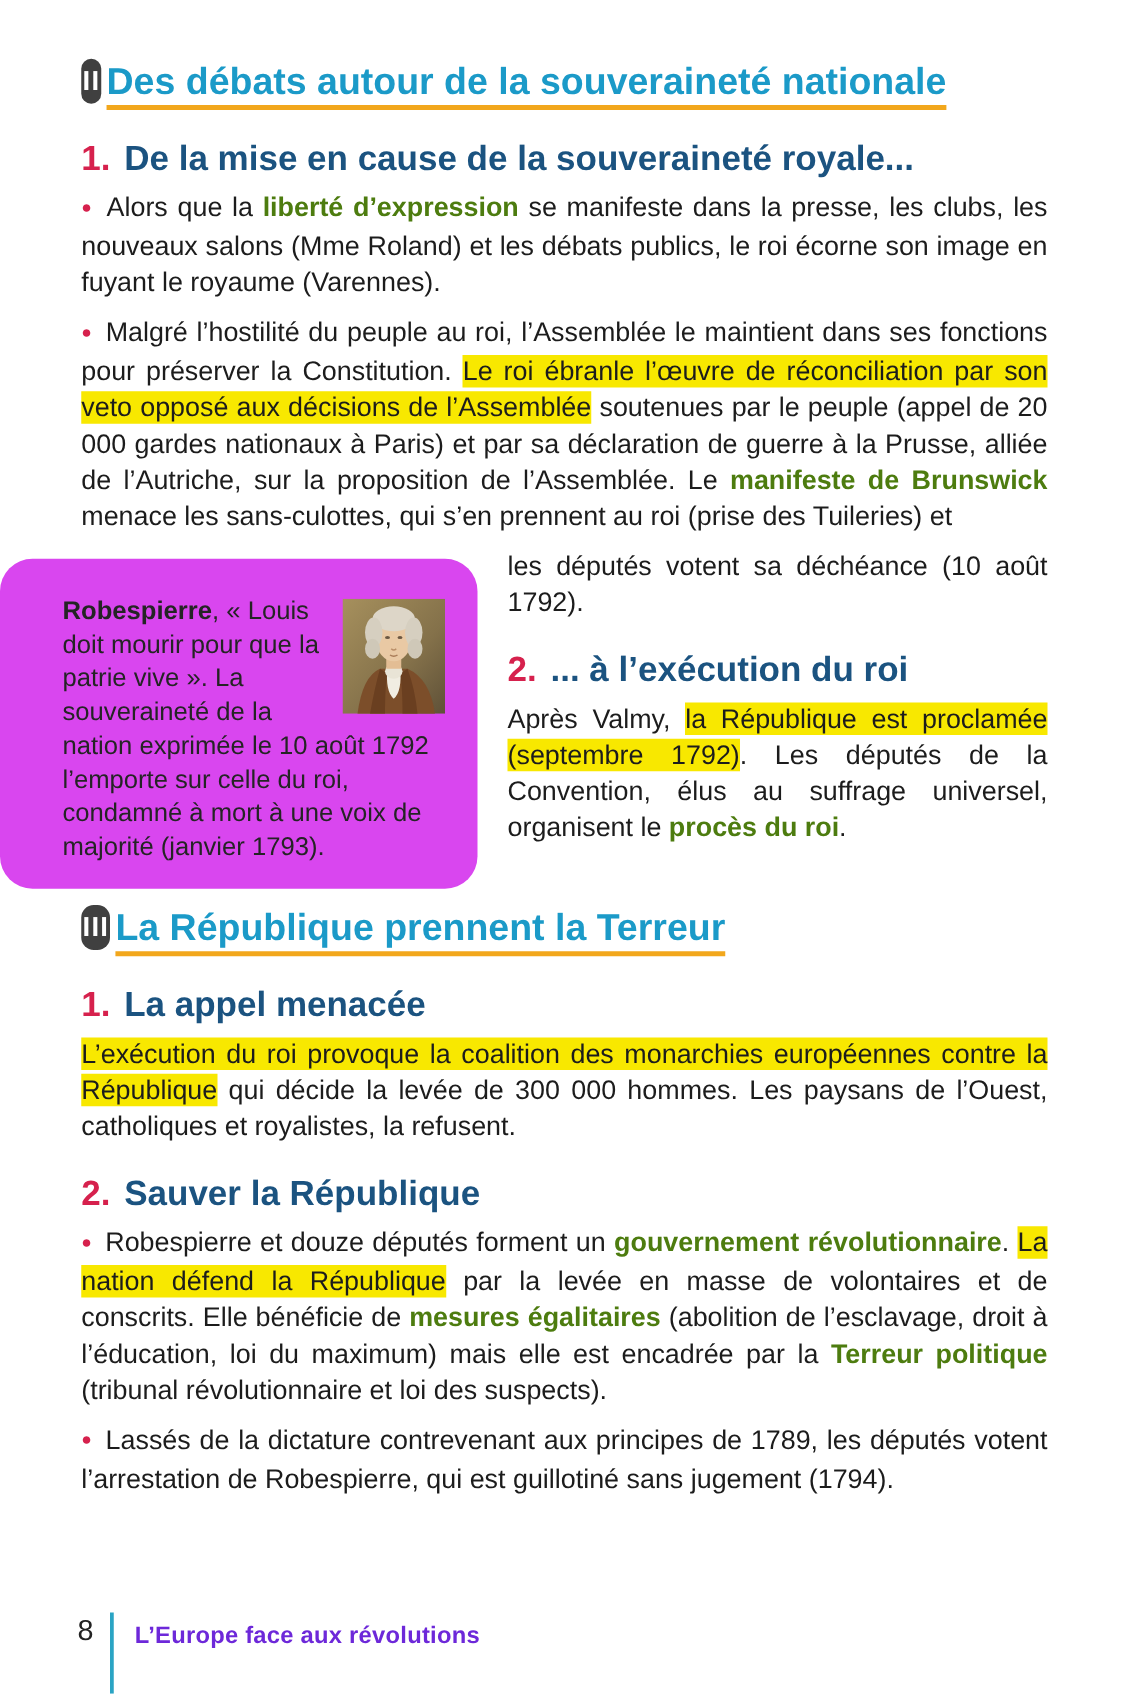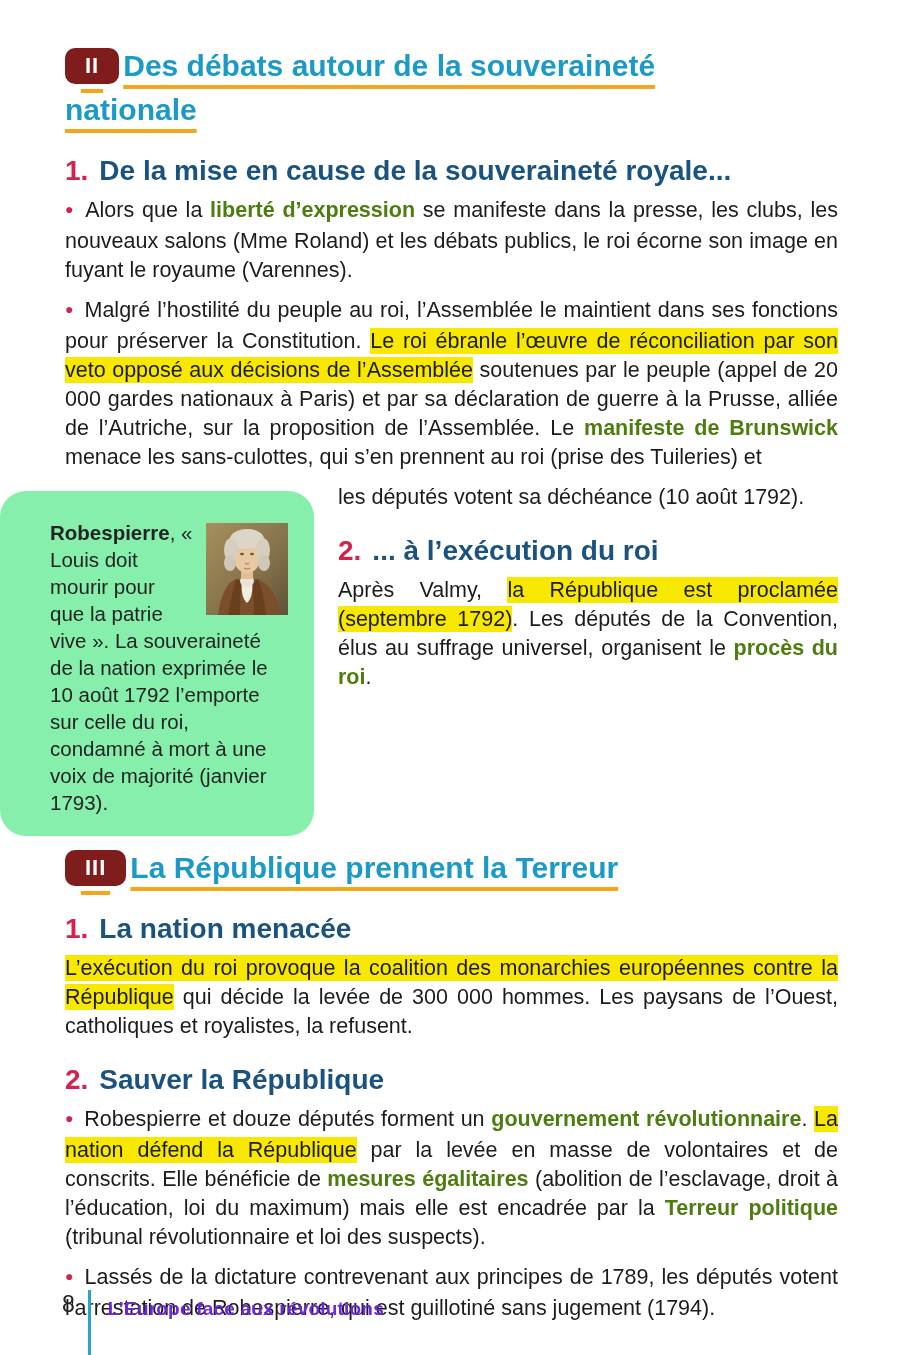--- a/index.html
+++ b/index.html
@@ -19,23 +19,23 @@
     max-width:700px;
     font-size:30px;line-height:44px;font-weight:bold;
     color:#1b9ac8;
     text-decoration:underline;
     text-decoration-color:#f2a71c;
     text-decoration-thickness:4px;
     text-underline-offset:9px;
   }
   h2.sec .badge{
     display:inline-block;
-    background:#7f1d1d;color:#ffffff;
+    background:#404040;color:#ffffff;
     font-size:22px;line-height:1;
-    padding:7px 20px;border-radius:10px;
+    padding:7px 1px;border-radius:10px;
     position:relative;top:-3px;
     letter-spacing:1px;
     box-shadow:0 25px 0 -16px #f2a71c; 
   }
   h2.sec .sec-title-text{padding-left:4px;}
 
   
   h3.sub{
     margin:24px 0 10px 0;
     font-size:28px;line-height:30px;font-weight:bold;
@@ -53,23 +53,23 @@
     color:#d6214d;font-size:14px;
     position:relative;top:-3px;margin-right:10px;
   }
   .term{color:#4d7c0f;font-weight:bold;}
   .hl{background:#f8e800;padding:1px 0;}
   .b{font-weight:bold;}
 
   
   .pinkbox{
     float:left;
-    width:314px;min-height:258px;
+    width:382px;min-height:258px;
     margin:8px 24px 10px -65px;
-    background:#86efac;
+    background:#d946ef;
     border-radius:26px;
     padding:28px 26px 20px 50px;
     box-sizing:border-box;
     font-size:20.5px;line-height:27px;
     color:#242424;text-align:left;
   }
   .portrait{
     float:right;width:82px;height:92px;
     margin:4px 0 8px 12px;
     display:block;
@@ -142,21 +142,21 @@
       <p class="body"><span>les députés votent sa déchéance (10 août 1792).</span></p>
 
       <h3 class="sub"><span class="num">2.</span><span>... à l’exécution du roi</span></h3>
 
       <p class="body"><span><span>Après Valmy, </span><span class="hl">la République est proclamée (septembre 1792)</span><span>. Les députés de la Convention, élus au suffrage universel, organisent le </span><span class="term">procès du roi</span><span>.</span></span></p>
     </section>
 
     <section class="sec3">
       <h2 class="sec"><span class="badge">III</span><span class="sec-title-text">La République prennent la Terreur</span></h2>
 
-      <h3 class="sub"><span class="num">1.</span><span>La nation menacée</span></h3>
+      <h3 class="sub"><span class="num">1.</span><span>La appel menacée</span></h3>
 
       <p class="body"><span><span class="hl">L’exécution du roi provoque la coalition des monarchies européennes contre la République</span><span> qui décide la levée de 300 000 hommes. Les paysans de l’Ouest, catholiques et royalistes, la refusent.</span></span></p>
 
       <h3 class="sub"><span class="num">2.</span><span>Sauver la République</span></h3>
 
       <p class="body"><span class="bullet-glyph">●</span><span><span>Robespierre et douze députés forment un </span><span class="term">gouvernement révolutionnaire</span><span>. </span><span class="hl">La nation défend la République</span><span> par la levée en masse de volontaires et de conscrits. Elle bénéficie de </span><span class="term">mesures égalitaires</span><span> (abolition de l’esclavage, droit à l’éducation, loi du maximum) mais elle est encadrée par la </span><span class="term">Terreur politique</span><span> (tribunal révolutionnaire et loi des suspects).</span></span></p>
 
       <p class="body"><span class="bullet-glyph">●</span><span><span>Lassés de la dictature contrevenant aux principes de 1789, les députés votent l’arrestation de Robespierre, qui est guillotiné sans jugement (1794).</span></span></p>
     </section>
   </div>

